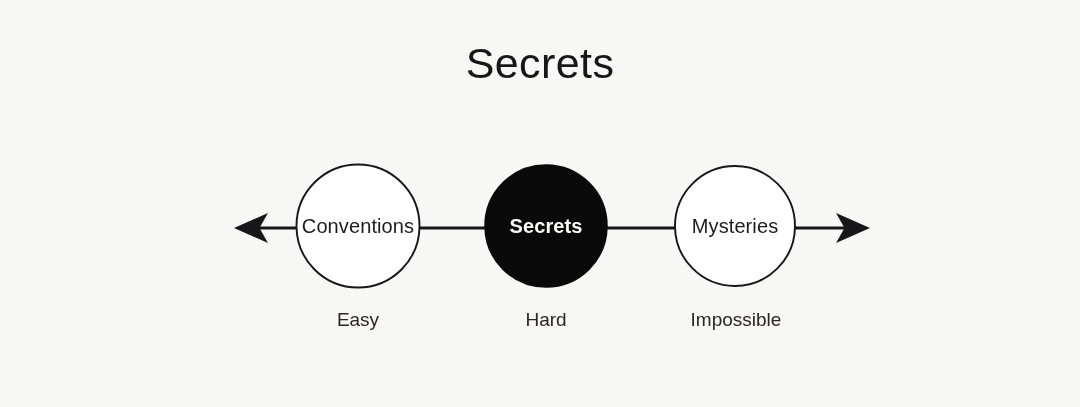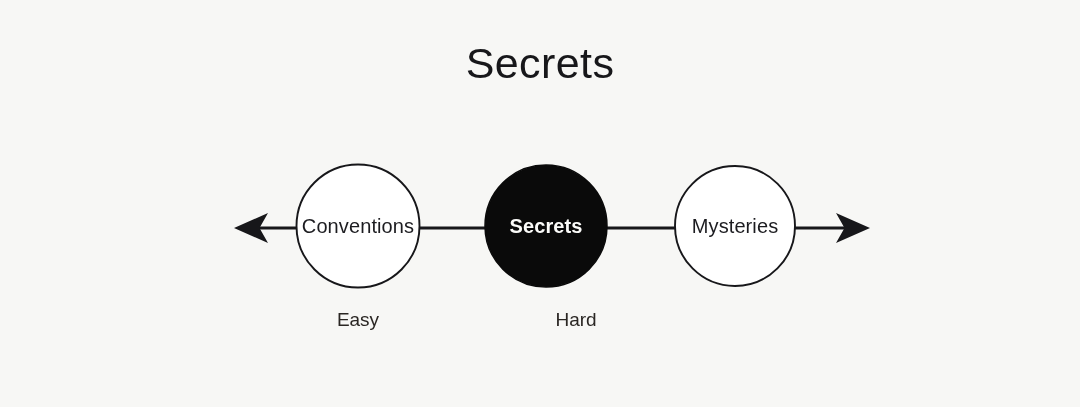--- a/index.html
+++ b/index.html
@@ -81,15 +81,16 @@
       <text class="node-label light" x="546" y="226" text-anchor="middle" dominant-baseline="central">Secrets</text>
     </g>
 
     <g>
       <circle cx="735" cy="226" r="60" fill="#ffffff" stroke="#17171a" stroke-width="1.9"></circle>
       <text class="node-label dark" x="735" y="226" text-anchor="middle" dominant-baseline="central">Mysteries</text>
     </g>
   </svg>
 
   <div class="tick-label" style="left:358px; top:309px;">Easy</div>
-  <div class="tick-label" style="left:576px; top:309px;">Hard</div>
+  <div class="tick-label" style="left:546px; top:309px;">Hard</div>
+  <div class="tick-label" style="left:736px; top:309px;">Impossible</div>
 
 </div>
 
 </body></html>

